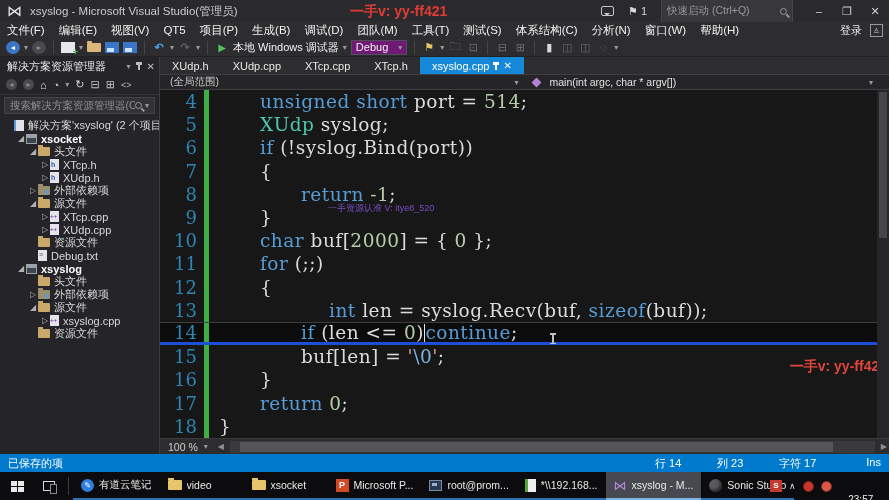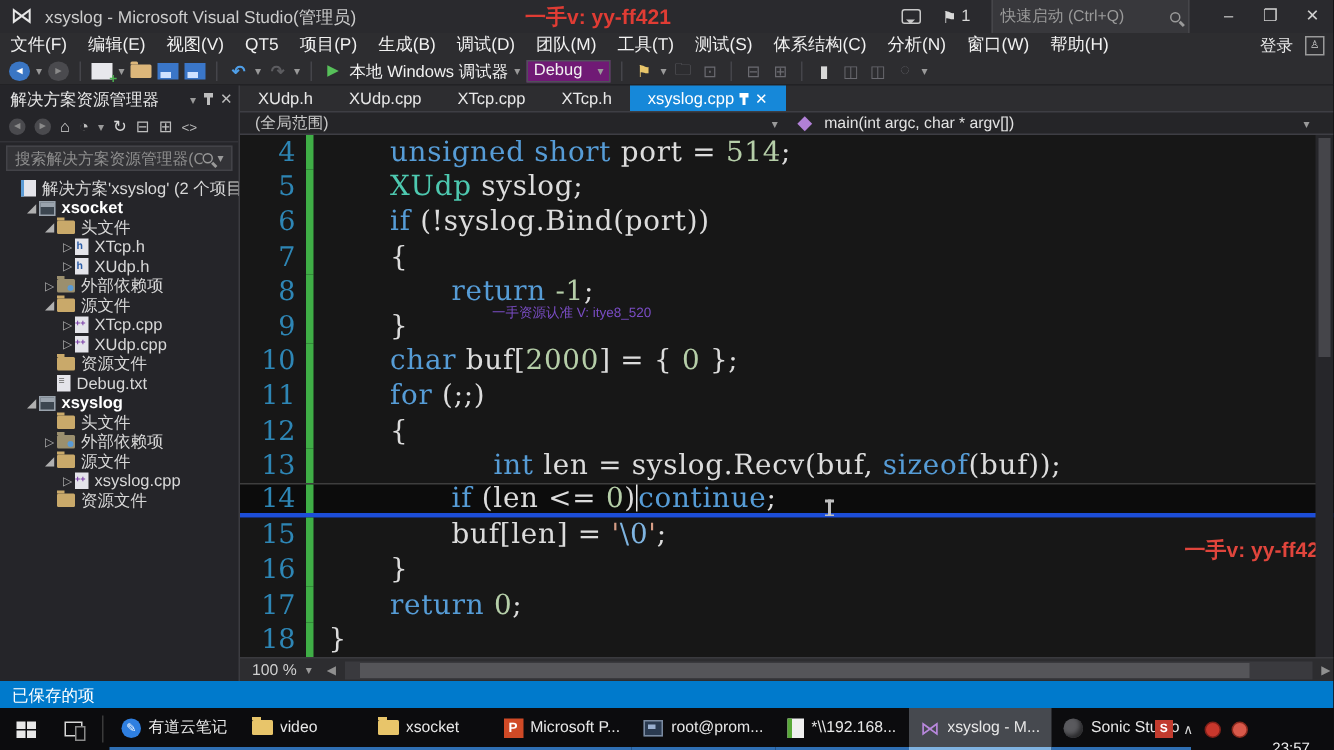--- a/index.html
+++ b/index.html
@@ -494,20 +494,26 @@
         <span class="hs-track">
             <span class="hs-thumb"></span>
           </span>
         <span class="hs-arrow">▶</span>
       </div>
     </div>
   </div>
 
   <div class="statusbar">
     <span class="sb-left">已保存的项</span>
+    <span class="sb-cells">
+      <span class="sb-cell">行 14</span>
+      <span class="sb-cell">列 23</span>
+      <span class="sb-cell">字符 17</span>
+      <span class="sb-cell last">Ins</span>
+    </span>
   </div>
 
   <div class="taskbar">
     <div class="start-btn">
       <span class="win-logo">
           <span></span>
           <span></span>
           <span></span>
           <span></span>
         </span>

